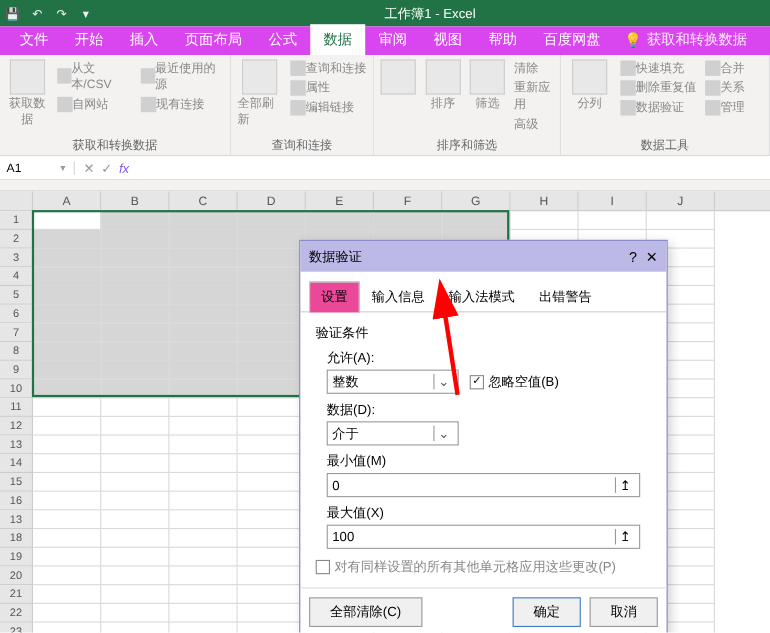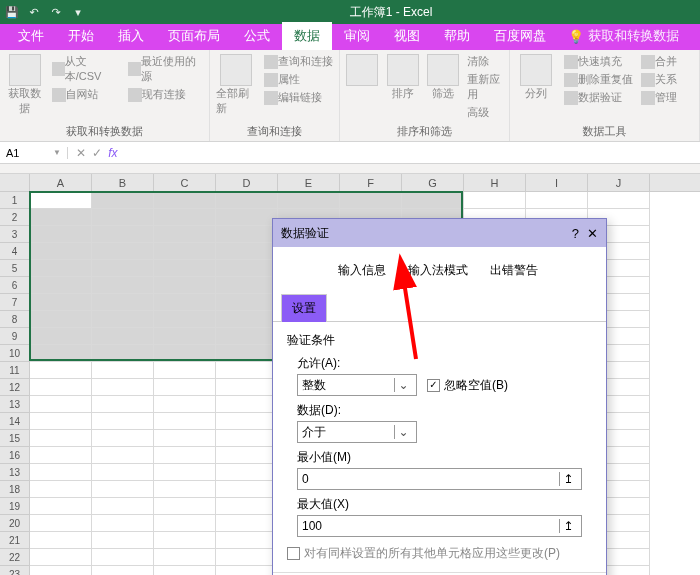--- a/index.html
+++ b/index.html
@@ -52,21 +52,21 @@
 .cell.first-sel { background: #fff; }
 .sel-border { position: absolute; border: 2px solid #217346; pointer-events: none; }
 
 
 .dialog { position: absolute; left: 272px; top: 218px; width: 335px; background: #fff; border: 1px solid #7c7cc4; box-shadow: 3px 3px 10px rgba(0,0,0,0.2); font-size: 12px; }
 .dlg-title { background: #bcb9e6; height: 28px; display: flex; align-items: center; padding: 0 8px; justify-content: space-between; }
 .dlg-title .t { font-size: 12px; }
 .dlg-title .btns { display: flex; gap: 8px; font-size: 13px; }
 .dlg-tabs { display: flex; border-bottom: 1px solid #ccc; padding: 8px 8px 0; gap: 0; }
 .dlg-tab { padding: 5px 10px; border: 1px solid transparent; border-bottom: none; font-size: 12px; cursor: pointer; position: relative; top: 1px; }
-.dlg-tab.active { border-color: #ccc; background: #8b5cf6; margin-top: 38px; }
+.dlg-tab.active { border-color: #ccc; background: #ec4899; }
 .dlg-body { padding: 10px 14px; }
 .dlg-section-label { font-size: 12px; margin-bottom: 6px; }
 .dlg-row { display: flex; align-items: center; gap: 10px; margin-bottom: 4px; }
 .dlg-field-label { font-size: 12px; margin: 6px 0 2px; }
 .dlg-select { border: 1px solid #999; height: 22px; width: 120px; display: flex; align-items: center; justify-content: space-between; padding: 0 4px; font-size: 12px; background: #fff; gap: 16px; }
 .dlg-select .arrow { width: 18px; text-align: center; border-left: 1px solid #999; color: #555; }
 .dlg-input { border: 1px solid #999; height: 22px; width: 285px; display: flex; align-items: center; justify-content: space-between; padding: 0 4px; font-size: 12px; margin-bottom: 4px; }
 .dlg-input .spin { border-left: 1px solid #999; width: 18px; text-align: center; }
 .dlg-check { display: flex; align-items: center; gap: 4px; font-size: 12px; }
 .chkbox { width: 13px; height: 13px; border: 1px solid #888; display: inline-flex; align-items: center; justify-content: center; font-size: 10px; line-height: 1; }

